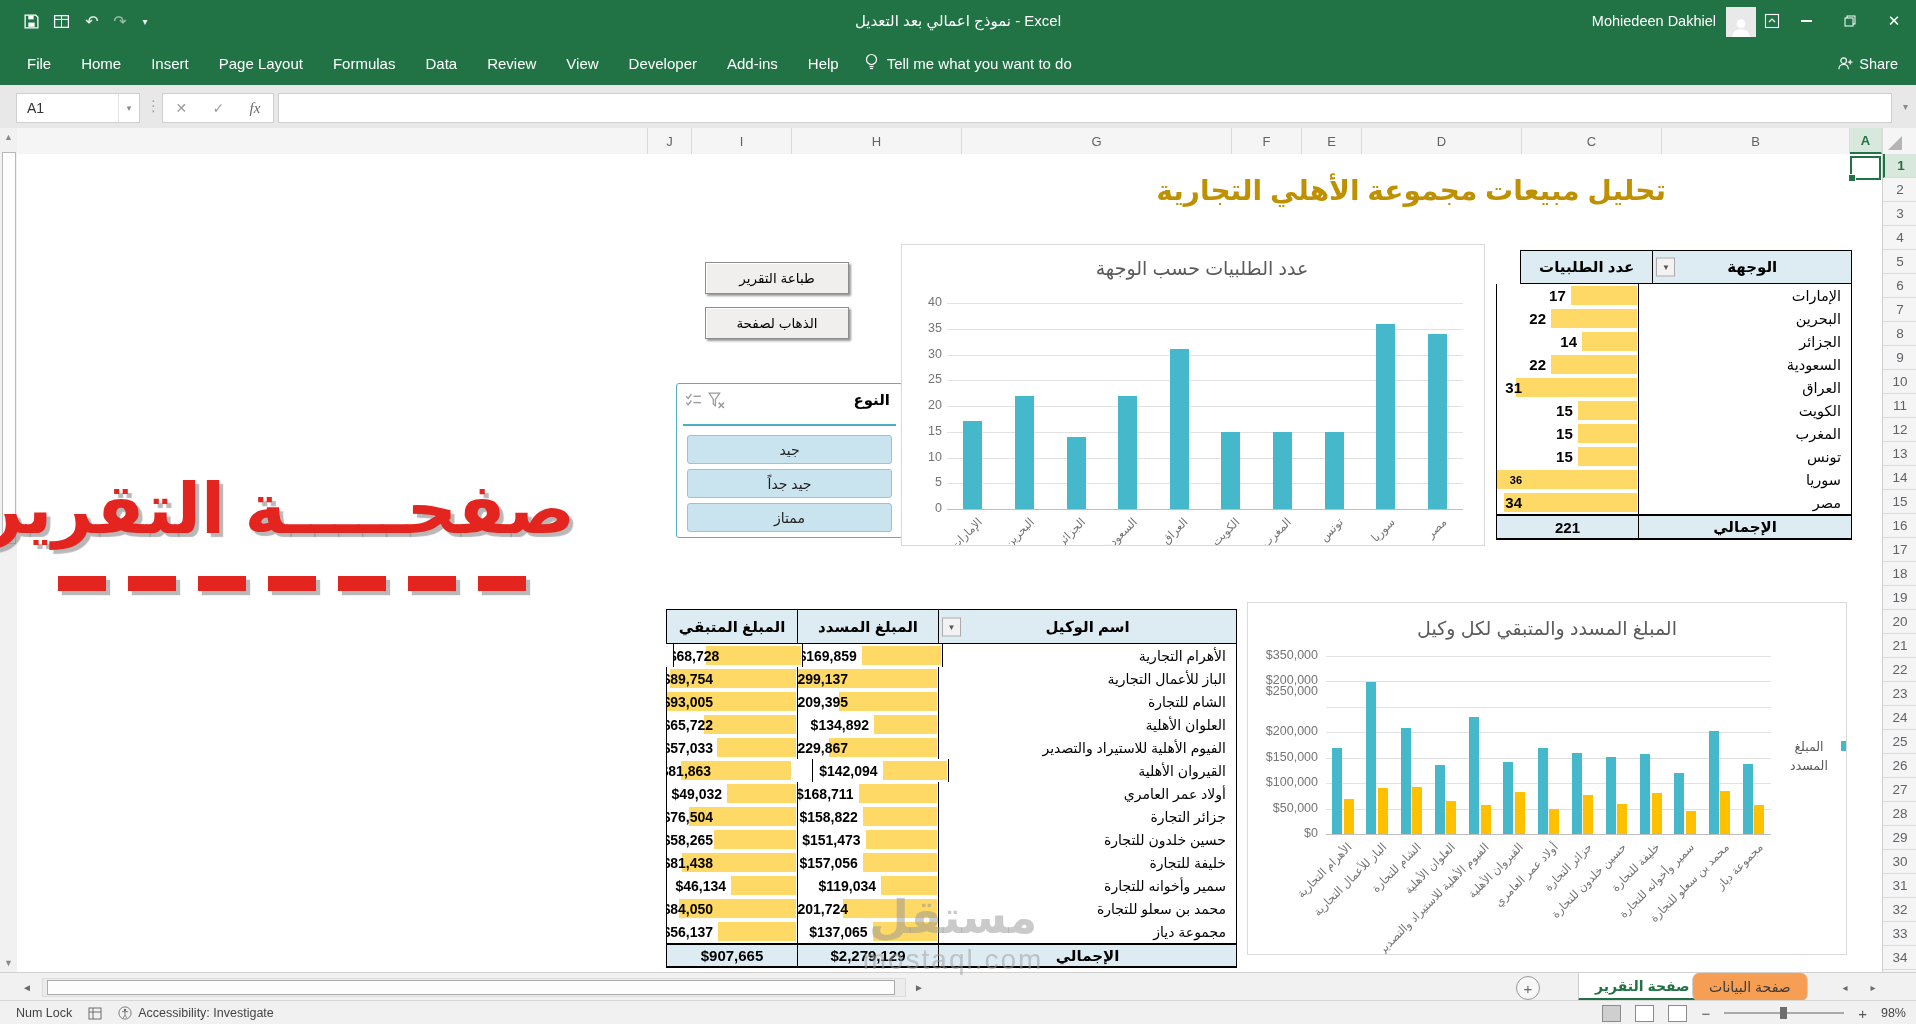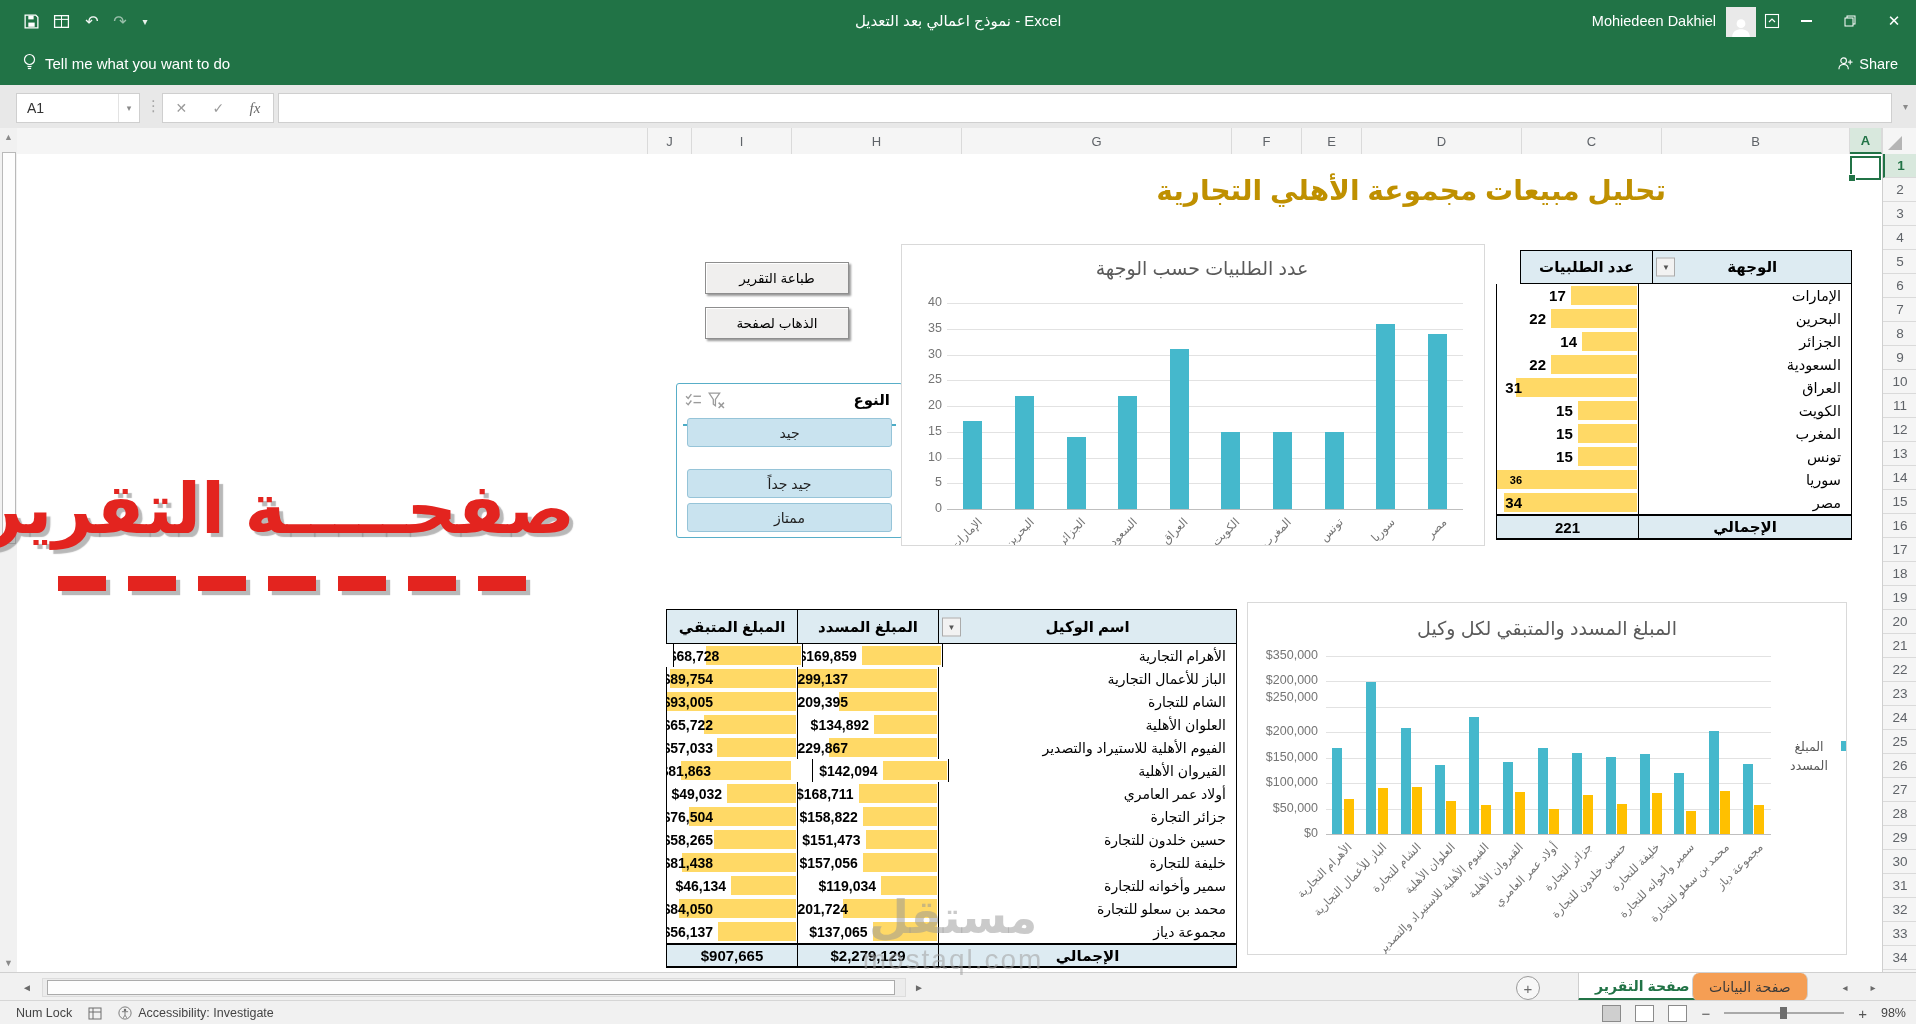--- a/index.html
+++ b/index.html
@@ -145,20 +145,33 @@
       <svg width="12" height="12" viewBox="0 0 12 12">
           <rect x="3" y="1" width="8" height="8" fill="none" stroke="#fff"></rect>
           <rect x="1" y="3" width="8" height="8" fill="#217346" stroke="#fff"></rect>
         </svg>
     </span>
     <span class="winbtn" style="right:0;">✕</span>
   </div>
 
   <div class="abs" id="ribbonrow">
     <div style="width:12px;"></div>
+    <div id="ribbon-tabs" style="display:flex;">
+        <div class="rtab">File</div>
+        <div class="rtab">Home</div>
+        <div class="rtab">Insert</div>
+        <div class="rtab">Page Layout</div>
+        <div class="rtab">Formulas</div>
+        <div class="rtab">Data</div>
+        <div class="rtab">Review</div>
+        <div class="rtab">View</div>
+        <div class="rtab">Developer</div>
+        <div class="rtab">Add-ins</div>
+        <div class="rtab">Help</div>
+      </div>
     <div id="tellme">
       <span>
         <svg width="15" height="18" viewBox="0 0 14 18">
             <circle cx="7" cy="6.5" r="5" fill="none" stroke="#fff" stroke-width="1.2"></circle>
             <line x1="5" y1="13.5" x2="9" y2="13.5" stroke="#fff" stroke-width="1.2"></line>
             <line x1="5.4" y1="15.5" x2="8.6" y2="15.5" stroke="#fff" stroke-width="1.2"></line>
           </svg>
       </span>
       <span>Tell me what you want to do</span>
     </div>
@@ -280,21 +293,21 @@
       <span>
         <svg width="17" height="17" viewBox="0 0 16 16">
             <path d="M1 1h10L7 7v6l-2-1.5V7z" fill="none" stroke="#9b9b9b" stroke-width="1.2"></path>
             <path d="M10 10l5 5M15 10l-5 5" stroke="#9b9b9b" stroke-width="1.4"></path>
           </svg>
       </span>
     </div>
     <div id="slicer-title">النوع</div>
     <div id="slicer-rule"></div>
     <div id="slicer-items"></div>
-  <div class="slicer-item" style="top: 34px;">جيد</div>
+  <div class="slicer-item" style="top: 51px;">جيد</div>
       <div class="slicer-item" style="top: 85px;">جيد جداً</div>
       <div class="slicer-item" style="top: 119px;">ممتاز</div>
     </div>
 
   <div class="xtable" id="orders-table" style="left:1496px;top:250px;width:356px;">
       <div class="xrow thead" style="height: 34px;">
         <div class="xcell" style="width: 214px;">الوجهة<div class="dd-btn">▼</div></div>
         <div class="xcell" style="width: 142px; margin-left: 24px;">عدد الطلبيات</div>
       </div>
       <div class="xrow" style="height: 23px;">
@@ -577,21 +590,21 @@
       <div class="ytick" style="left: 6px; width: 64px; top: 223px;">$0</div>
       <div class="gridline" style="left: 78px; width: 445px; top: 205.571px;"></div>
       <div class="ytick" style="left: 6px; width: 64px; top: 197.571px;">$50,000</div>
       <div class="gridline" style="left: 78px; width: 445px; top: 180.143px;"></div>
       <div class="ytick" style="left: 6px; width: 64px; top: 172.143px;">$100,000</div>
       <div class="gridline" style="left: 78px; width: 445px; top: 154.714px;"></div>
       <div class="ytick" style="left: 6px; width: 64px; top: 146.714px;">$150,000</div>
       <div class="gridline" style="left: 78px; width: 445px; top: 129.286px;"></div>
       <div class="ytick" style="left: 6px; width: 64px; top: 121.286px;">$200,000</div>
       <div class="gridline" style="left: 78px; width: 445px; top: 103.857px;"></div>
-      <div class="ytick" style="left: 6px; width: 64px; top: 87px;">$250,000</div>
+      <div class="ytick" style="left: 6px; width: 64px; top: 81px;">$250,000</div>
       <div class="gridline" style="left: 78px; width: 445px; top: 78.4286px;"></div>
       <div class="ytick" style="left: 6px; width: 64px; top: 70.4286px;">$200,000</div>
       <div class="gridline" style="left: 78px; width: 445px; top: 53px;"></div>
       <div class="ytick" style="left: 6px; width: 64px; top: 45px;">$350,000</div>
       <div class="cbar" style="left: 84.1154px; width: 10px; top: 144.615px; height: 86.3854px; background: rgb(69, 184, 204);"></div>
       <div class="cbar" style="left: 95.6154px; width: 10px; top: 196.047px; height: 34.9531px; background: rgb(255, 192, 0);"></div>
       <div class="xlbl" style="right: 500.885px; top: 237px;">الأهرام التجارية</div>
       <div class="cbar" style="left: 118.346px; width: 10px; top: 78.8675px; height: 152.133px; background: rgb(69, 184, 204);"></div>
       <div class="cbar" style="left: 129.846px; width: 10px; top: 185.354px; height: 45.6463px; background: rgb(255, 192, 0);"></div>
       <div class="xlbl" style="right: 466.654px; top: 237px;">الباز للأعمال التجارية</div>

